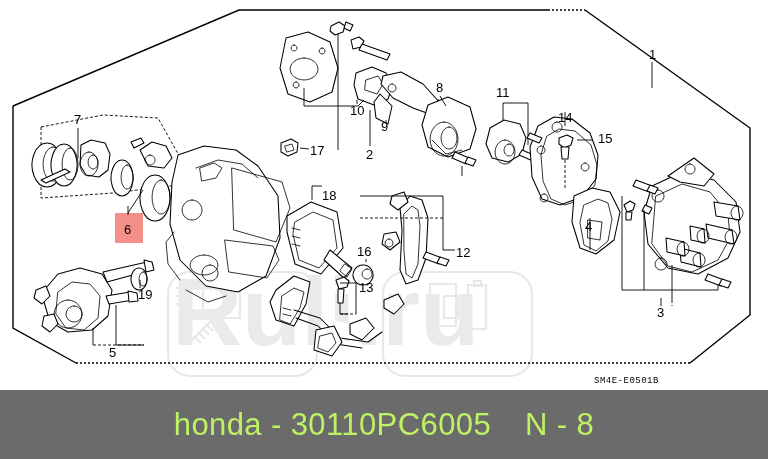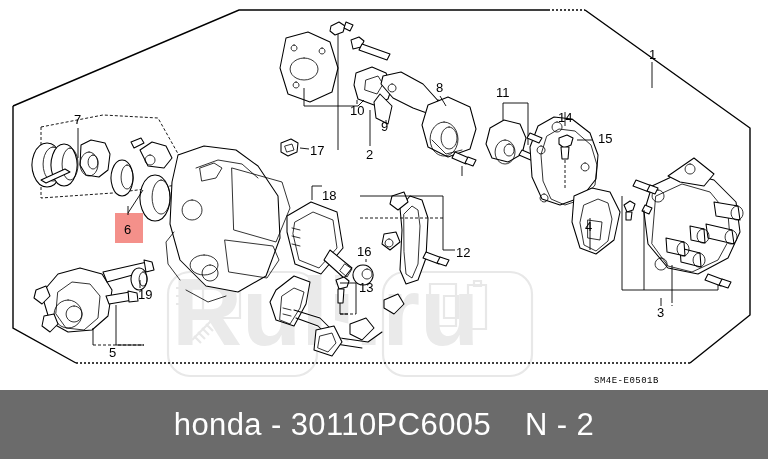--- a/index.html
+++ b/index.html
@@ -37,21 +37,21 @@
     height: 69px;
     background: #6b6b6b;
     display: flex;
     align-items: center;
     justify-content: center;
     box-sizing: border-box;
   }
   #caption-inner {
     display: flex;
     align-items: baseline;
-    color: #ffffff;
+    color: #bef264;
     font-size: 31px;
     letter-spacing: 0.4px;
     white-space: nowrap;
   }
   #caption-part {
     margin-right: 34px;
   }
   
   #caption-top-strip {
     position: absolute;
@@ -420,17 +420,17 @@
     </svg>
   </div>
 
   <div id="caption-top-strip"></div>
 
   <div id="caption-bar">
     <div id="caption-inner">
       <span id="caption-part">
         <span>honda</span><span> - </span><span>30110PC6005</span>
       </span>
-      <span>N - 2</span>
+      <span>N - 8</span>
     </div>
   </div>
 
 </div>
 
 </body></html>

